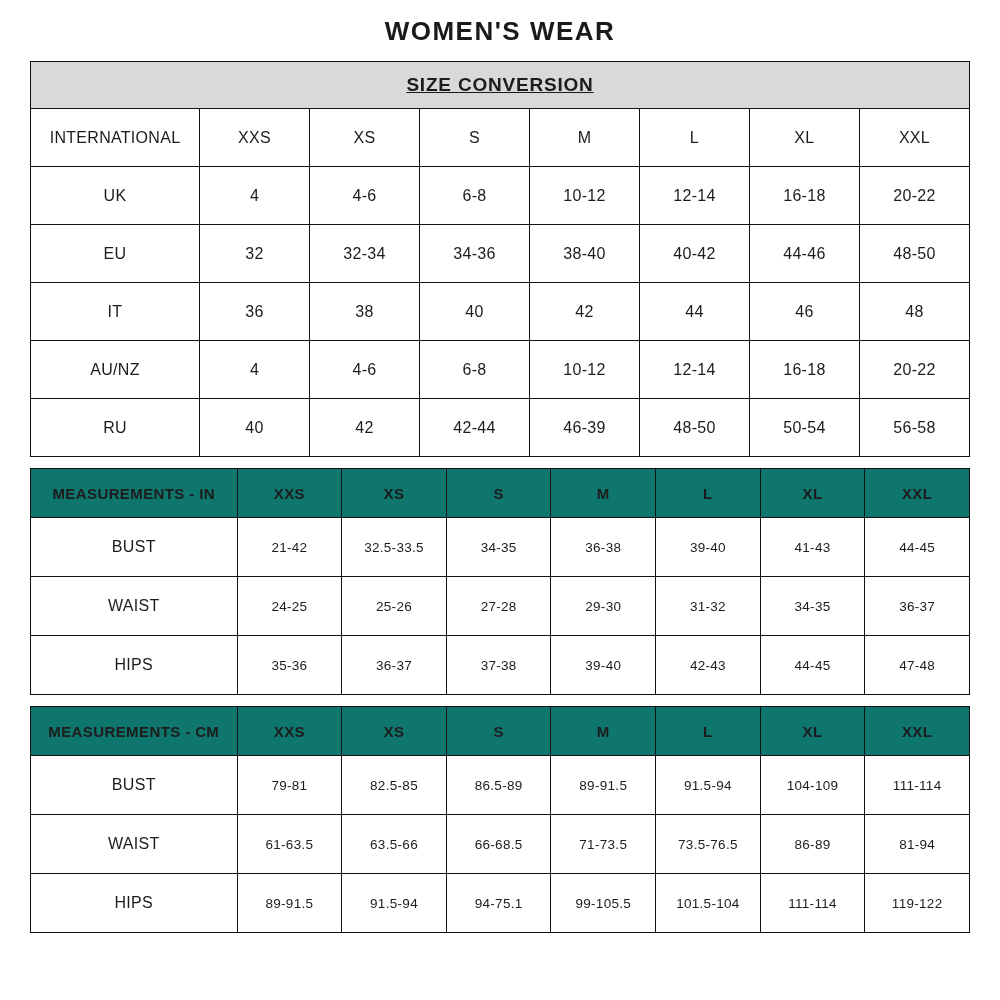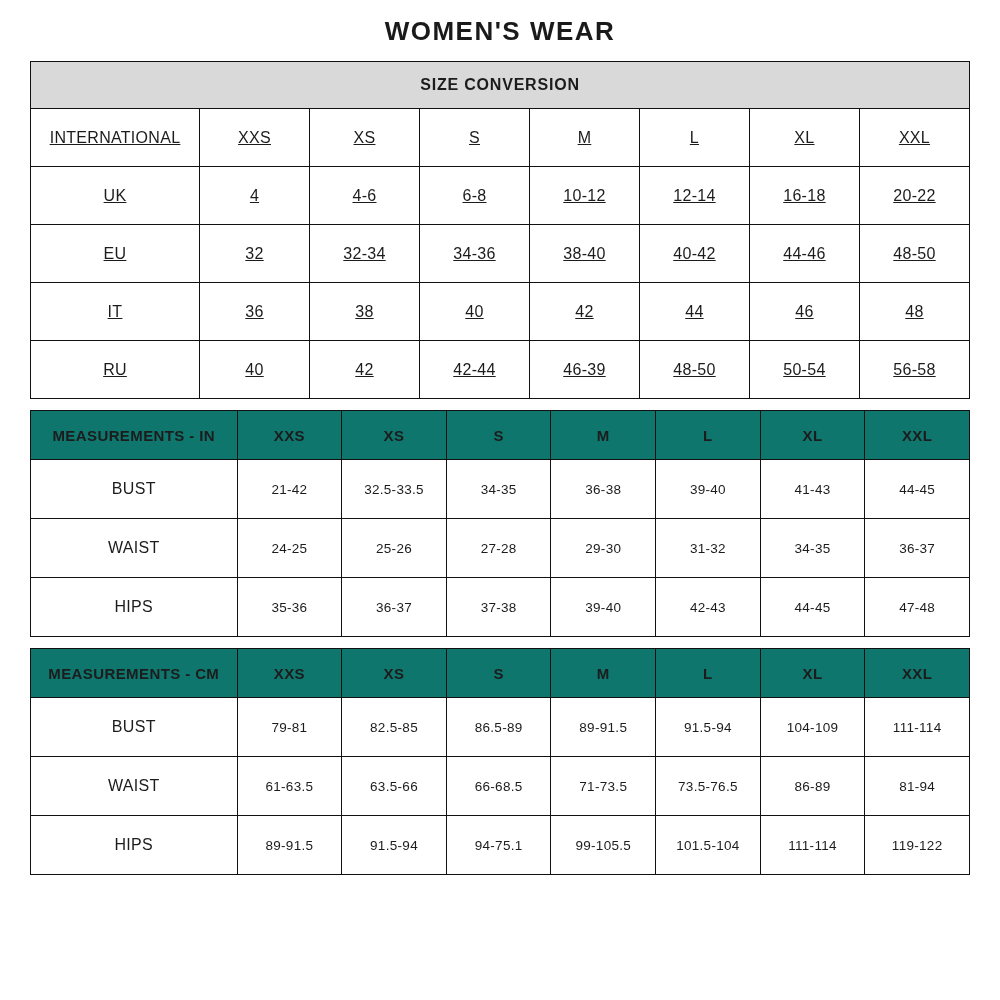--- a/index.html
+++ b/index.html
@@ -38,31 +38,31 @@
     border: 1.5px solid #111111;
     text-align: center;
     vertical-align: middle;
     padding: 0 4px;
     overflow: hidden;
     letter-spacing: 0.3px;
   }
   th.banner {
     background: #d9d9d9;
     height: 46px;
-    font-size: 16px;
+    font-size: 19px;
     font-weight: 700;
     letter-spacing: 0.8px;
+    text-decoration: underline;
   }
   
   .conversion .label-col { width: 18%; }
   .conversion td {
     height: 57px;
     font-size: 16px;
     font-weight: 400;
-    text-decoration: underline;
   }
   
   .measure .label-col { width: 22%; }
   .measure thead th.head-label,
   .measure thead th.head-size {
     background: #0f766e;
     height: 48px;
     font-size: 15px;
     font-weight: 700;
     letter-spacing: 0.4px;
@@ -129,20 +129,30 @@
           <td class="row-label">IT</td>
           <td class="cell-value">36</td>
           <td class="cell-value">38</td>
           <td class="cell-value">40</td>
           <td class="cell-value">42</td>
           <td class="cell-value">44</td>
           <td class="cell-value">46</td>
           <td class="cell-value">48</td>
         </tr>
         <tr>
+          <td class="row-label">AU/NZ</td>
+          <td class="cell-value">4</td>
+          <td class="cell-value">4-6</td>
+          <td class="cell-value">6-8</td>
+          <td class="cell-value">10-12</td>
+          <td class="cell-value">12-14</td>
+          <td class="cell-value">16-18</td>
+          <td class="cell-value">20-22</td>
+        </tr>
+        <tr>
           <td class="row-label">RU</td>
           <td class="cell-value">40</td>
           <td class="cell-value">42</td>
           <td class="cell-value">42-44</td>
           <td class="cell-value">46-39</td>
           <td class="cell-value">48-50</td>
           <td class="cell-value">50-54</td>
           <td class="cell-value">56-58</td>
         </tr>
       </tbody>

